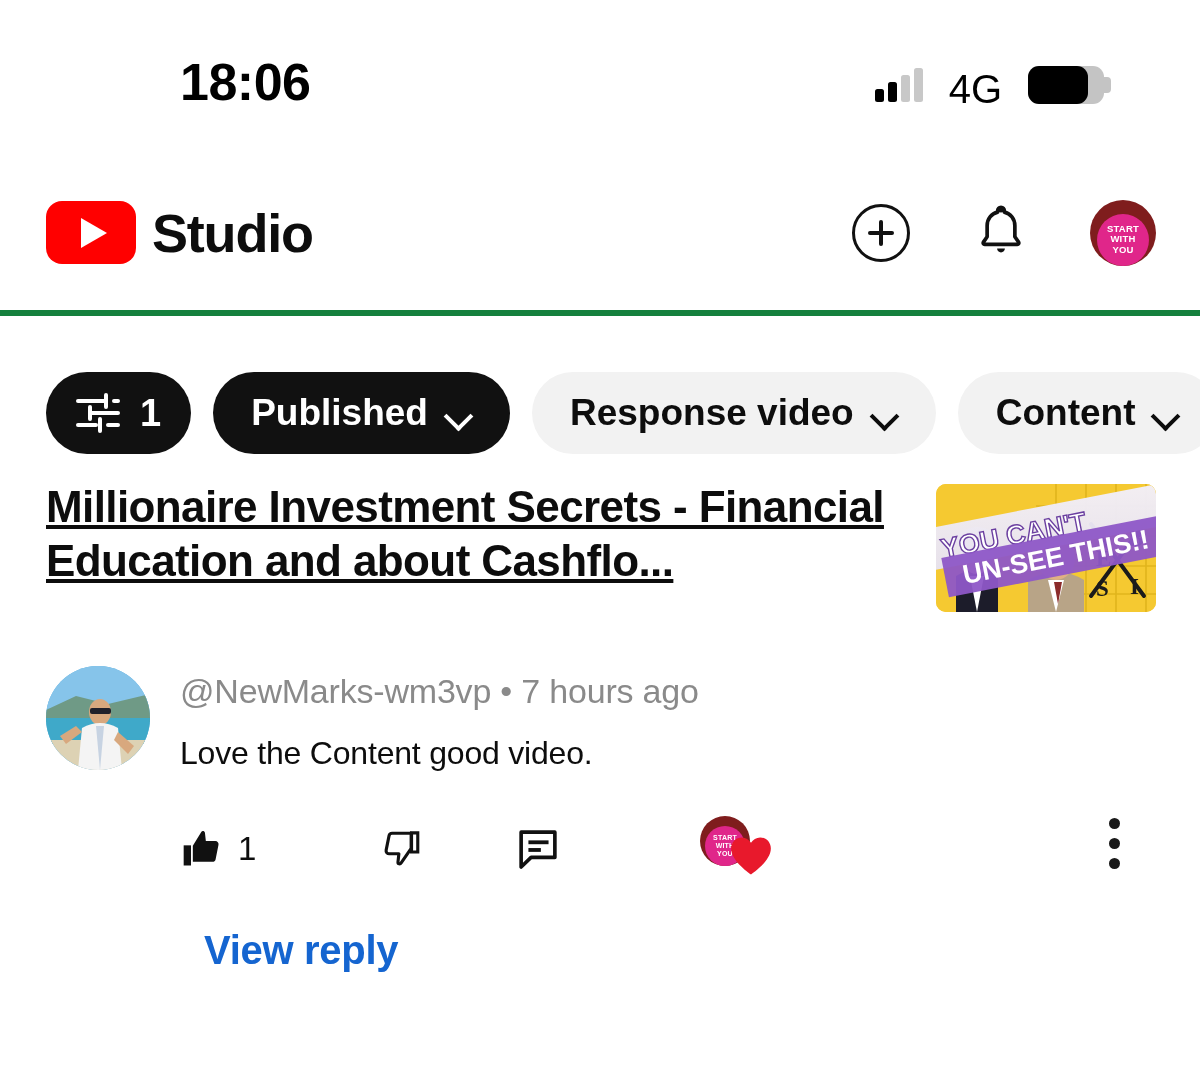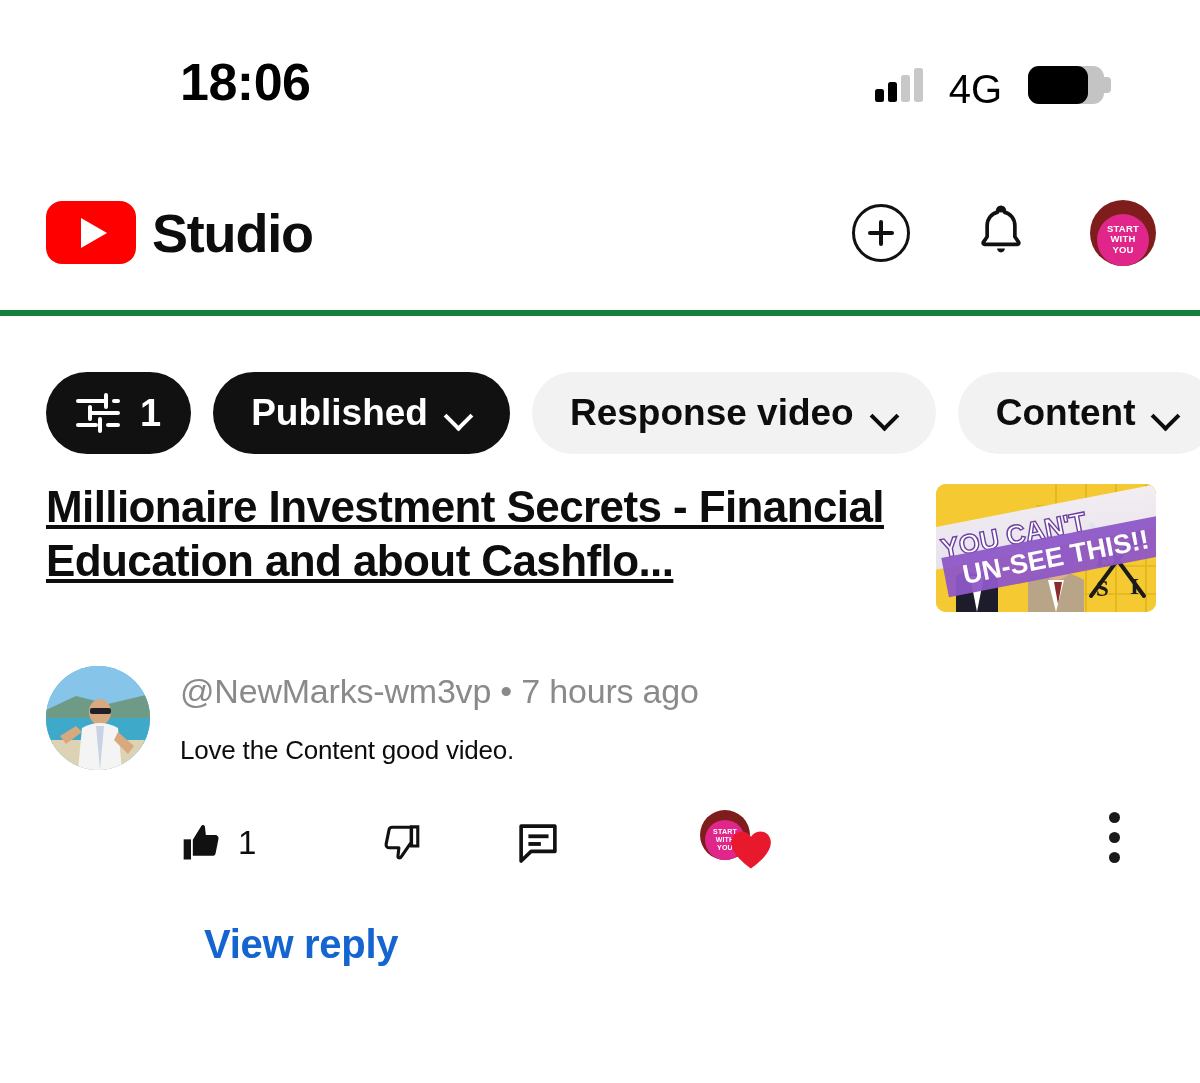--- a/index.html
+++ b/index.html
@@ -317,21 +317,21 @@
   }
   .comment-body { flex: 1; min-width: 0; }
   .comment-meta {
     font-size: 34px;
     color: #8a8a8a;
     font-weight: 400;
     letter-spacing: -0.2px;
     margin-top: 6px;
   }
   .comment-text {
-    font-size: 26px;
+    font-size: 32px;
     color: #0d0d0d;
     margin-top: 24px;
     letter-spacing: -0.2px;
   }
 
   .actions {
     display: flex;
     align-items: center;
     margin-top: 42px;
     position: relative;

